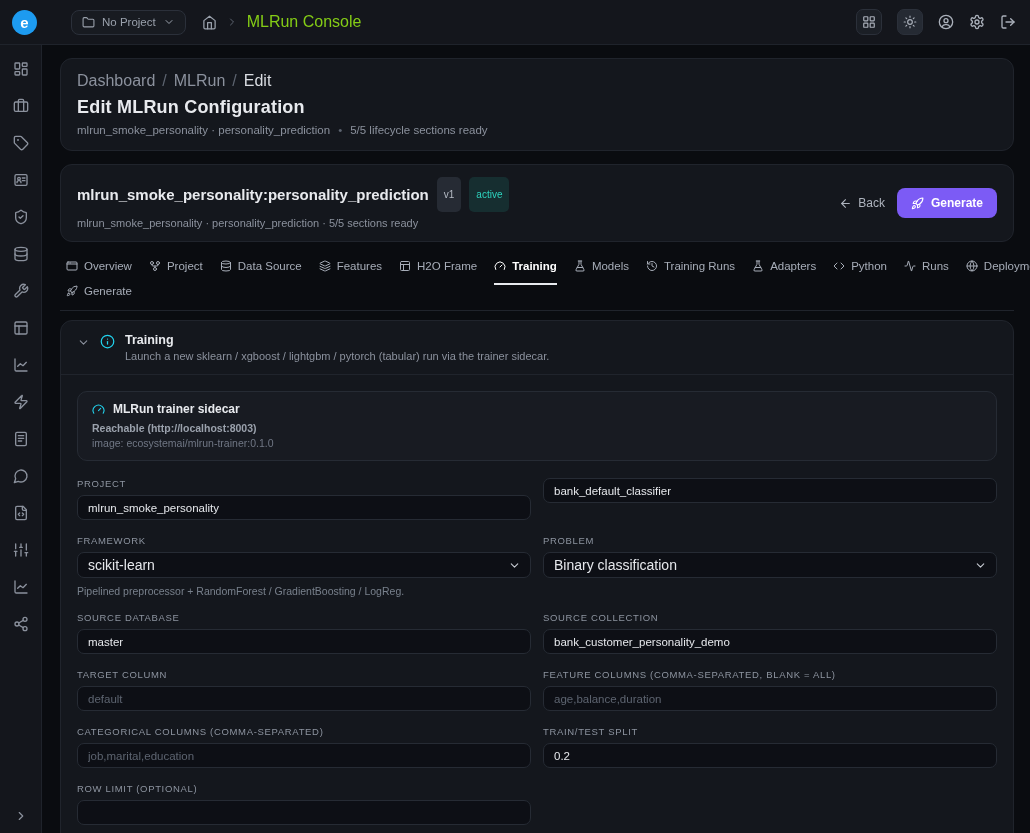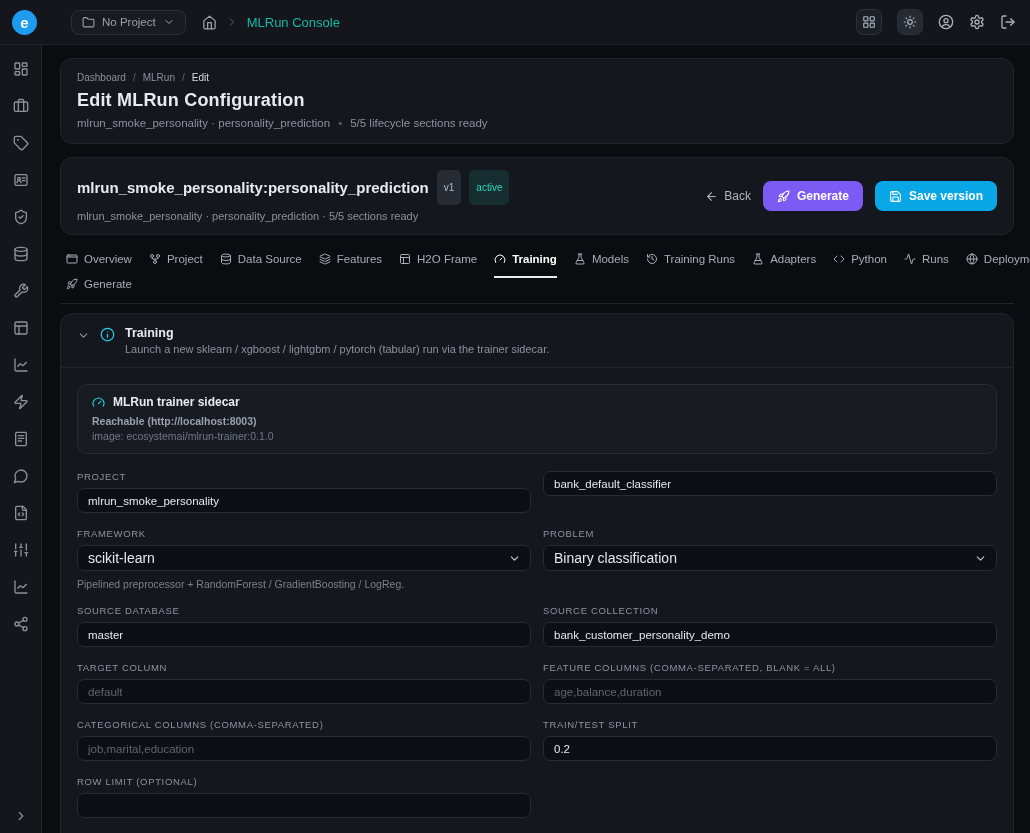--- a/index.html
+++ b/index.html
@@ -17,21 +17,21 @@
     position:fixed; top:0; left:0; right:0; height:45px;
     background:#14161c; border-bottom:1px solid #1f232b;
     display:flex; align-items:center; padding:0 14px; z-index:10;
   }
   .logo { width:25px; height:25px; border-radius:50%; background:#1d9bf0; color:#fff;
     display:flex; align-items:center; justify-content:center; font-weight:bold; font-size:15px; margin-left:-2px; }
   .proj-pill { margin-left:34px; display:flex; align-items:flex-start; gap:7px;
     border:1px solid #2b303a; background:#181b21; border-radius:8px;
     padding:5px 10px; color:#9aa1ac; font-size:11.5px; cursor:pointer; }
   .tb-crumb { display:flex; align-items:center; gap:9px; margin-left:16px; color:#9aa1ac; }
-  .tb-crumb .app { color:#14b8a6; font-size:13px; font-weight:500; }
+  .tb-crumb .app { color:#84cc16; font-size:16px; font-weight:500; }
   .tb-right { margin-left:auto; display:flex; align-items:center; gap:15px; color:#aab0ba; }
   .sq-btn { width:26px; height:26px; border:1px solid #2b303a; background:#1b1f26; border-radius:7px;
     display:flex; align-items:center; justify-content:center; cursor:pointer; }
   .sq-btn.lit { background:#252a33; }
   .plain-btn { display:flex; align-items:center; cursor:pointer; }
 
   
   .sidebar {
     position:fixed; top:45px; left:0; bottom:0; width:42px;
     background:#14161c; border-right:1px solid #1f232b;
@@ -40,21 +40,21 @@
   }
   .sb-ic { color:#8b919d; margin-bottom:21px; cursor:pointer; display:flex; }
   .sb-expand { position:absolute; bottom:10px; left:0; right:0; display:flex; justify-content:center; color:#8b919d; cursor:pointer; }
 
   
   .main { position:absolute; top:45px; left:42px; width:988px; padding:13px 16px 0 18px; }
   .card { background:#14171d; border:1px solid #20242c; border-radius:12px; }
 
   
   .hdr-card { padding:13px 16px 14px; margin-bottom:13px; }
-  .crumbs { display:flex; gap:7px; font-size:10px; color:#8b919d; }
+  .crumbs { display:flex; gap:7px; font-size:16px; color:#8b919d; }
   .crumbs .sep { color:#5d6470; }
   .crumbs .cur { color:#d9dce1; }
   .page-title { font-size:18px; font-weight:bold; margin-top:7px; letter-spacing:.2px; }
   .page-sub { margin-top:6px; font-size:11.5px; color:#8b919d; display:flex; align-items:center; gap:8px; }
   .dot { color:#5d6470; }
 
   
   .tool-card { padding:12px 16px; display:flex; align-items:center; justify-content:space-between; margin-bottom:8px; }
   .tc-titlerow { display:flex; align-items:center; gap:8px; }
   .tc-title { font-size:15px; font-weight:bold; }
@@ -449,26 +449,20 @@
             <use href="#i-arrowl"></use>
           </svg>
         <span>Back</span>
       </span>
       <button class="btn purple">
         <svg class="ic" width="13" height="13">
             <use href="#i-rocket"></use>
           </svg>
         <span>Generate</span>
       </button>
-      <button class="btn cyan">
-        <svg class="ic" width="13" height="13">
-            <use href="#i-save"></use>
-          </svg>
-        <span>Save version</span>
-      </button>
     </div>
   </div>
 
   <div class="tabs">
     <div class="tabrow">
       <span class="tab">
           <svg class="ic" width="12" height="12">
             <use href="#i-appwin"></use>
           </svg>
           <span>Overview</span>

